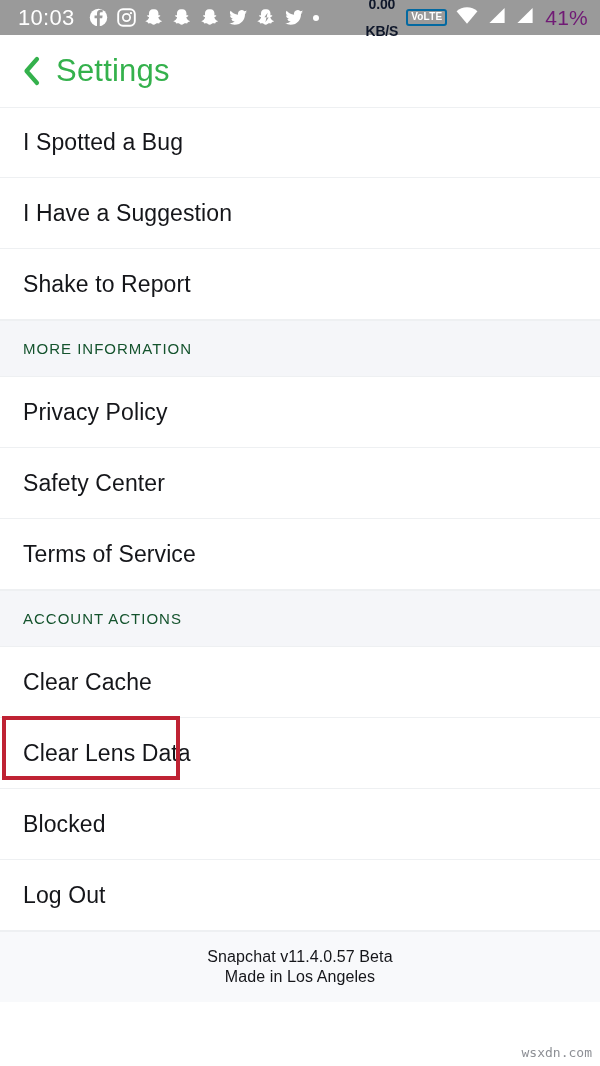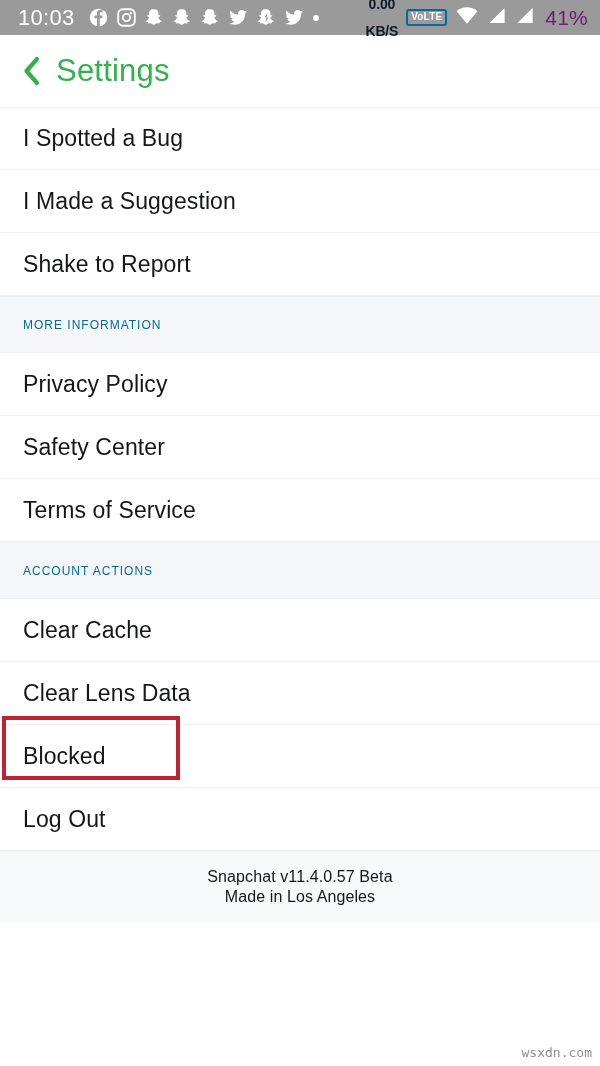--- a/index.html
+++ b/index.html
@@ -50,41 +50,41 @@
     width:26px;height:34px;display:flex;align-items:center;justify-content:center;
     margin-right:12px;
   }
   .title{
     font-size:31px; color:#34b14c; font-weight:400; letter-spacing:.2px;
   }
 
   
   .list{ width:100%; background:#fff; }
   .row{
-    height:63px; width:100%;
+    height:71px; width:100%;
     display:flex; align-items:center;
     padding-left:23px;
     background:#fff;
     border-bottom:1px solid #eef0f2;
     position:relative;
   }
   .row:first-child{ border-top:1px solid #eef0f2; }
   .row-label{
     font-size:23px; color:#15161a; font-weight:400; letter-spacing:.1px;
   }
   .section{
     height:57px; width:100%;
     display:flex; align-items:center;
     padding-left:23px;
     background:#f5f6f9;
     border-top:1px solid #eef0f2;
     border-bottom:1px solid #eef0f2;
   }
   .section-label{
-    font-size:12px; color:#0369a1; letter-spacing:1.0px; font-weight:400;
+    font-size:15px; color:#14532d; letter-spacing:1.0px; font-weight:400;
   }
 
   
   .highlight-box{
     position:absolute;
     left:2px; top:716px; width:178px; height:64px;
     border:4px solid #bf2233;
     pointer-events:none;
     z-index:5;
   }
@@ -195,21 +195,21 @@
         </svg>
     </span>
     <span class="title">Settings</span>
   </div>
 
   <div class="list" id="settings-list">
       <div class="row">
         <span class="row-label">I Spotted a Bug</span>
       </div>
       <div class="row">
-        <span class="row-label">I Made a Suggestion</span>
+        <span class="row-label">I Have a Suggestion</span>
       </div>
       <div class="row">
         <span class="row-label">Shake to Report</span>
       </div>
       <div class="section">
         <span class="section-label">MORE INFORMATION</span>
       </div>
       <div class="row">
         <span class="row-label">Privacy Policy</span>
       </div>

